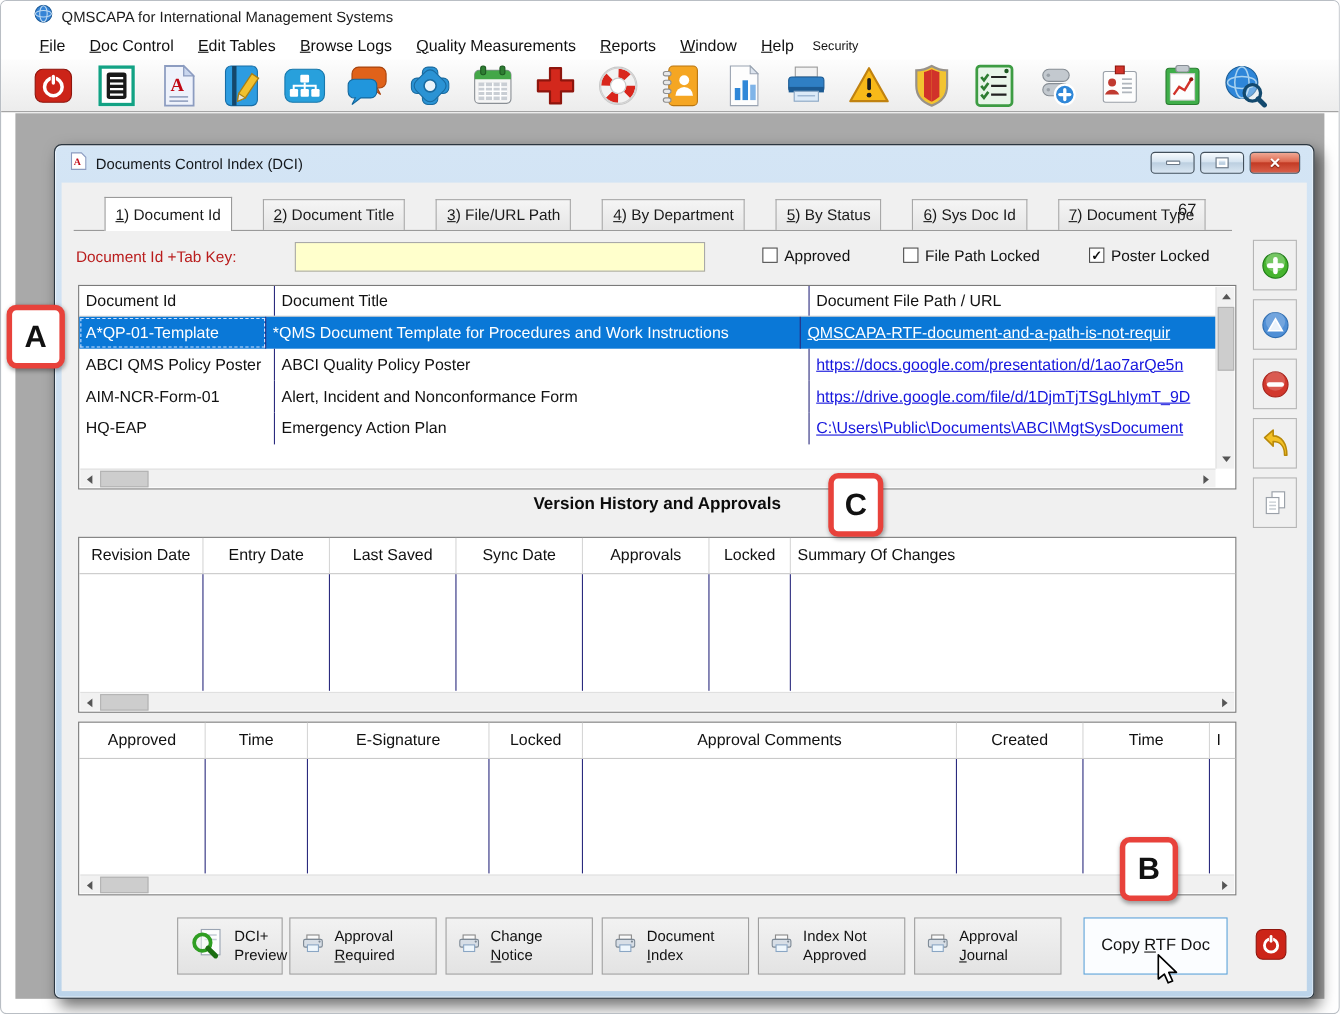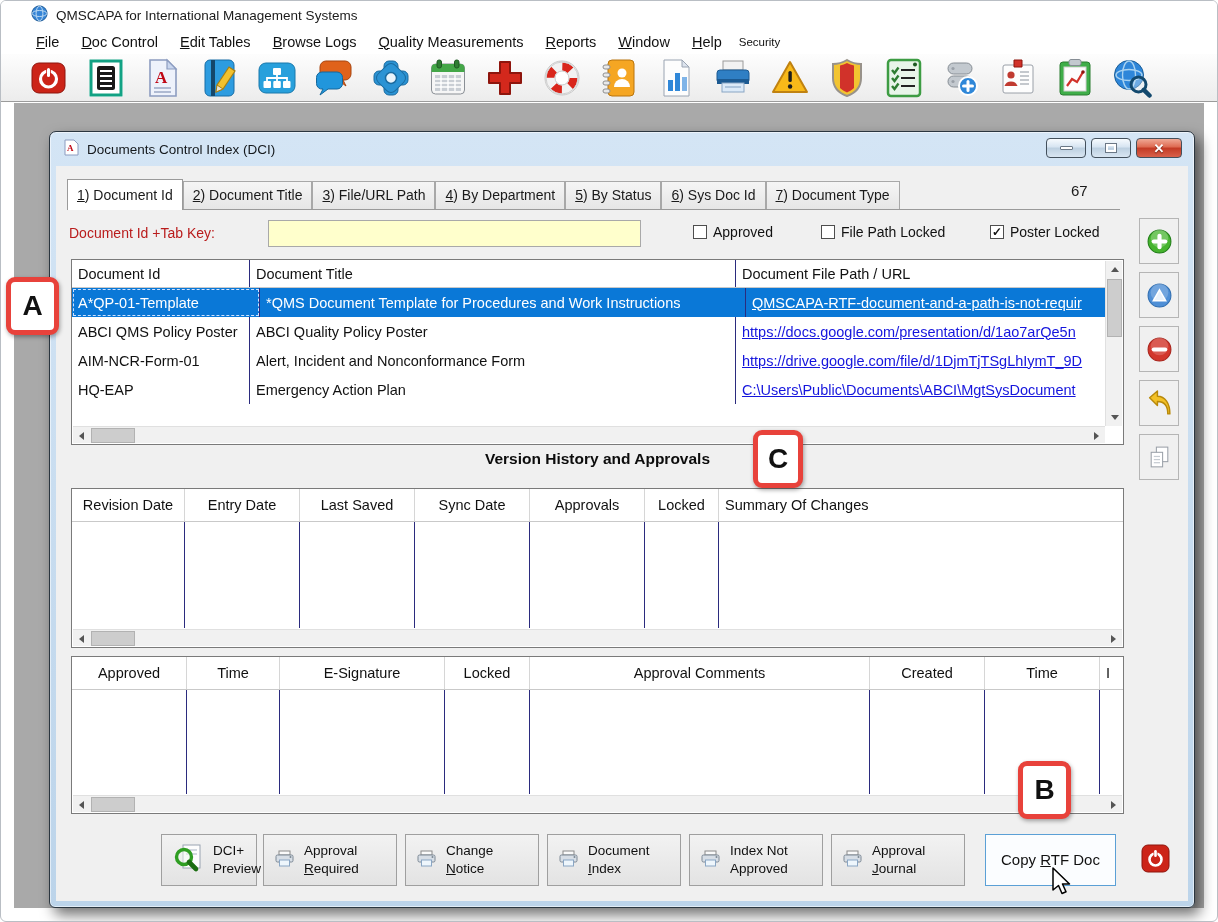--- a/index.html
+++ b/index.html
@@ -31,21 +31,21 @@
              background:linear-gradient(#f7fbfe,#d6e4f1 45%,#bccfe0 50%,#d9e6f2); display:flex; align-items:center; justify-content:center; }
   .win-btn.close { width:46px; background:linear-gradient(#f0a995,#dd6950 45%,#c23a24 50%,#d9604a); }
   .glyph-min { width:13px; height:4px; background:#fff; border:1px solid #6b7886; border-radius:1px; }
   .glyph-max { width:10px; height:8px; border:2px solid #fff; outline:1px solid #6b7886; background:transparent; }
   .glyph-x { font-size:13px; font-weight:bold; color:#fff; text-shadow:0 1px 1px #701a0c; line-height:1; }
 
   .dlg-client { position:absolute; left:6px; right:6px; top:34px; bottom:6px; background:#f0f0f0; }
 
   
   .tabs-row { position:absolute; left:11px; top:13px; width:1053px; height:31px; display:flex; align-items:flex-end; border-bottom:1px solid #9a9a9a; }
-  .tab { font-size:14px; color:#1a1a1a; padding:5px 9px 6px 9px; border:1px solid #a8a8a8; border-bottom:none; background:linear-gradient(#f5f5f5,#e6e6e6); height:28px; white-space:nowrap; }
+  .tab { font-size:14px; color:#1a1a1a; padding:5px 9px 6px 9px; border:1px solid #a8a8a8; border-bottom:none; background:linear-gradient(#f5f5f5,#e6e6e6); height:28px; white-space:nowrap;margin-left:28px; }
   .tab .u { text-decoration:underline; }
   .tab.active { background:#fff; height:31px; position:relative; z-index:2; margin-bottom:-1px; border-color:#9a9a9a; padding-top:7px; }
   .record-count { position:absolute; left:1015px; top:16px; width:50px; font-size:15px; color:#1a1a1a; }
 
   
   .search-row { position:absolute; left:13px; top:54px; height:28px; width:1053px; }
   .search-label { position:absolute; left:0; top:5px; font-size:14px; color:#b91c1c; }
   .doc-id-input { position:absolute; left:199px; top:0; width:373px; height:27px; background:#ffffcc; border:1px solid #a9a9a9; font-size:14px; padding:0 6px; font-family:"Liberation Sans",sans-serif; }
   .cb { position:absolute; top:4px; display:flex; align-items:center; gap:6px; cursor:default; }
   .cb .box { width:14px; height:14px; border:1px solid #4d4d4d; background:#fff; display:flex; align-items:center; justify-content:center; font-size:12px; font-weight:bold; color:#111; line-height:1; }
@@ -408,21 +408,21 @@
       </div>
 
       <div class="etable" style="left:15px; top:93px; width:1053px; height:186px;">
         <div class="thead" style="margin-right:17px;">
           <div class="th sep-dark" style="width:178px">Document Id</div>
           <div class="th sep-dark" style="width:486px">Document Title</div>
           <div class="th" style="flex:1">Document File Path / URL</div>
         </div>
         <div style="margin-right:17px;">
           <div class="trow selected">
-            <div class="td sep-dark focus" style="width:188px">A*QP-01-Template</div>
+            <div class="td sep-dark focus" style="width:170px">A*QP-01-Template</div>
             <div class="td sep-dark" style="width:486px">*QMS Document Template for Procedures and Work Instructions</div>
             <div class="td link" style="flex:1">QMSCAPA-RTF-document-and-a-path-is-not-requir</div>
           </div>
           <div class="trow">
             <div class="td sep-dark" style="width:178px">ABCI QMS Policy Poster</div>
             <div class="td sep-dark" style="width:486px">ABCI Quality Policy Poster</div>
             <div class="td link" style="flex:1">https://docs.google.com/presentation/d/1ao7arQe5n</div>
           </div>
           <div class="trow">
             <div class="td sep-dark" style="width:178px">AIM-NCR-Form-01</div>

